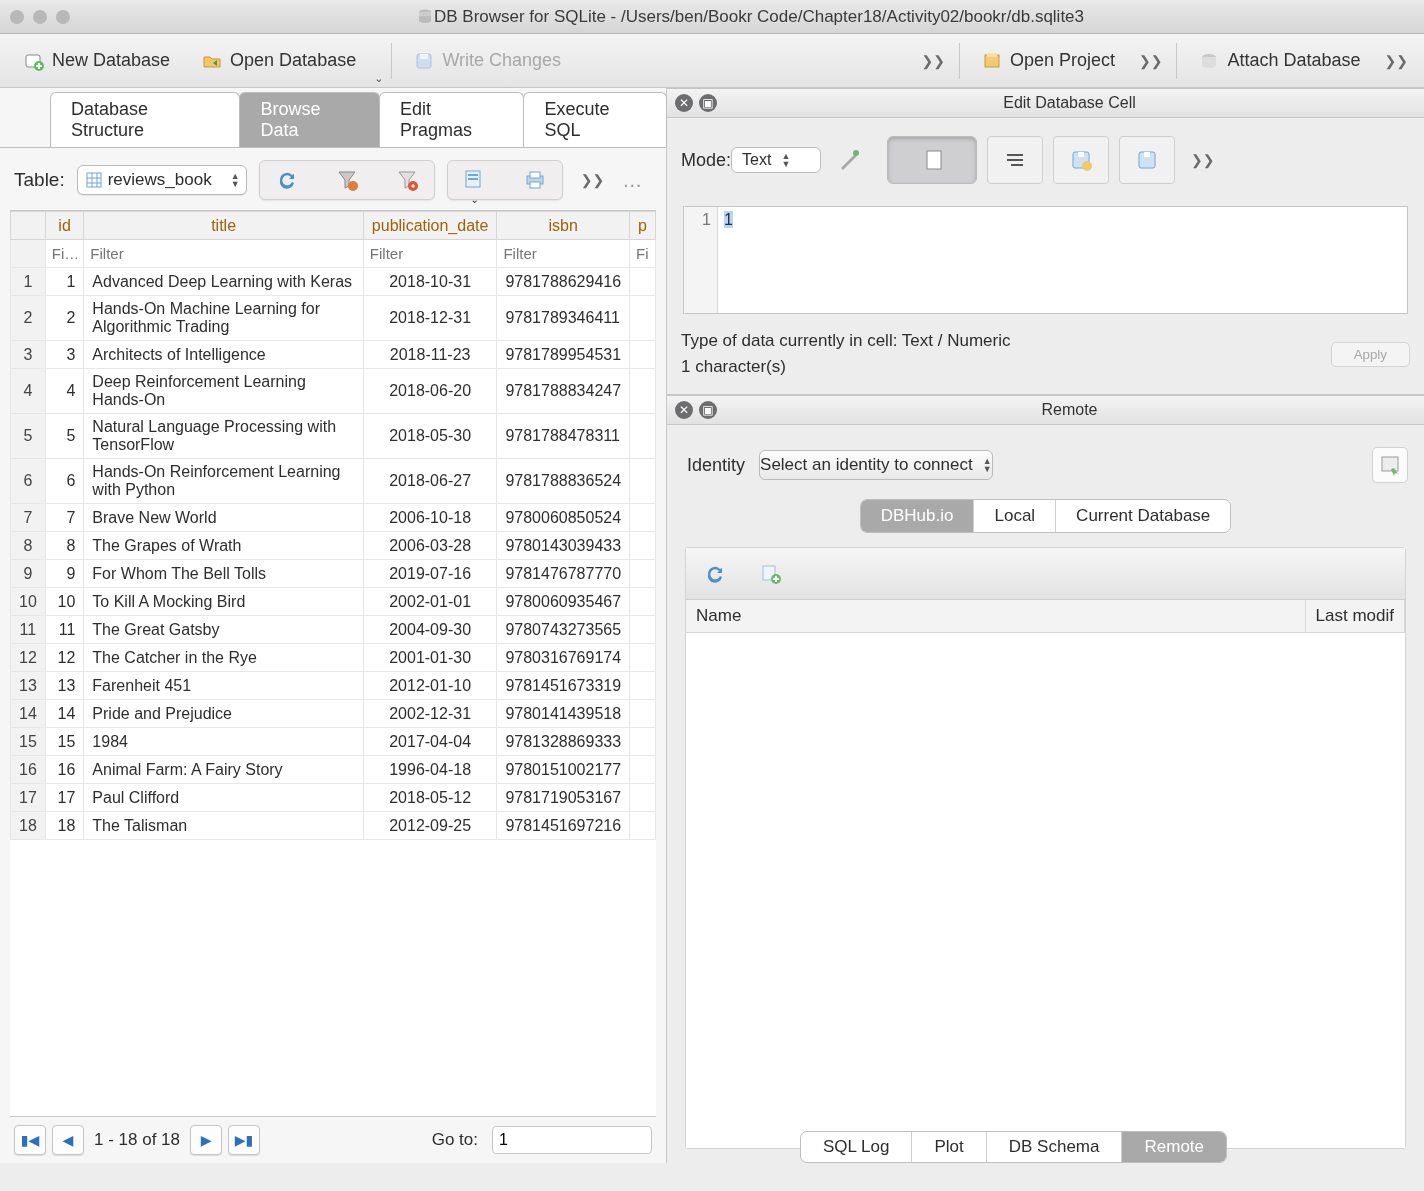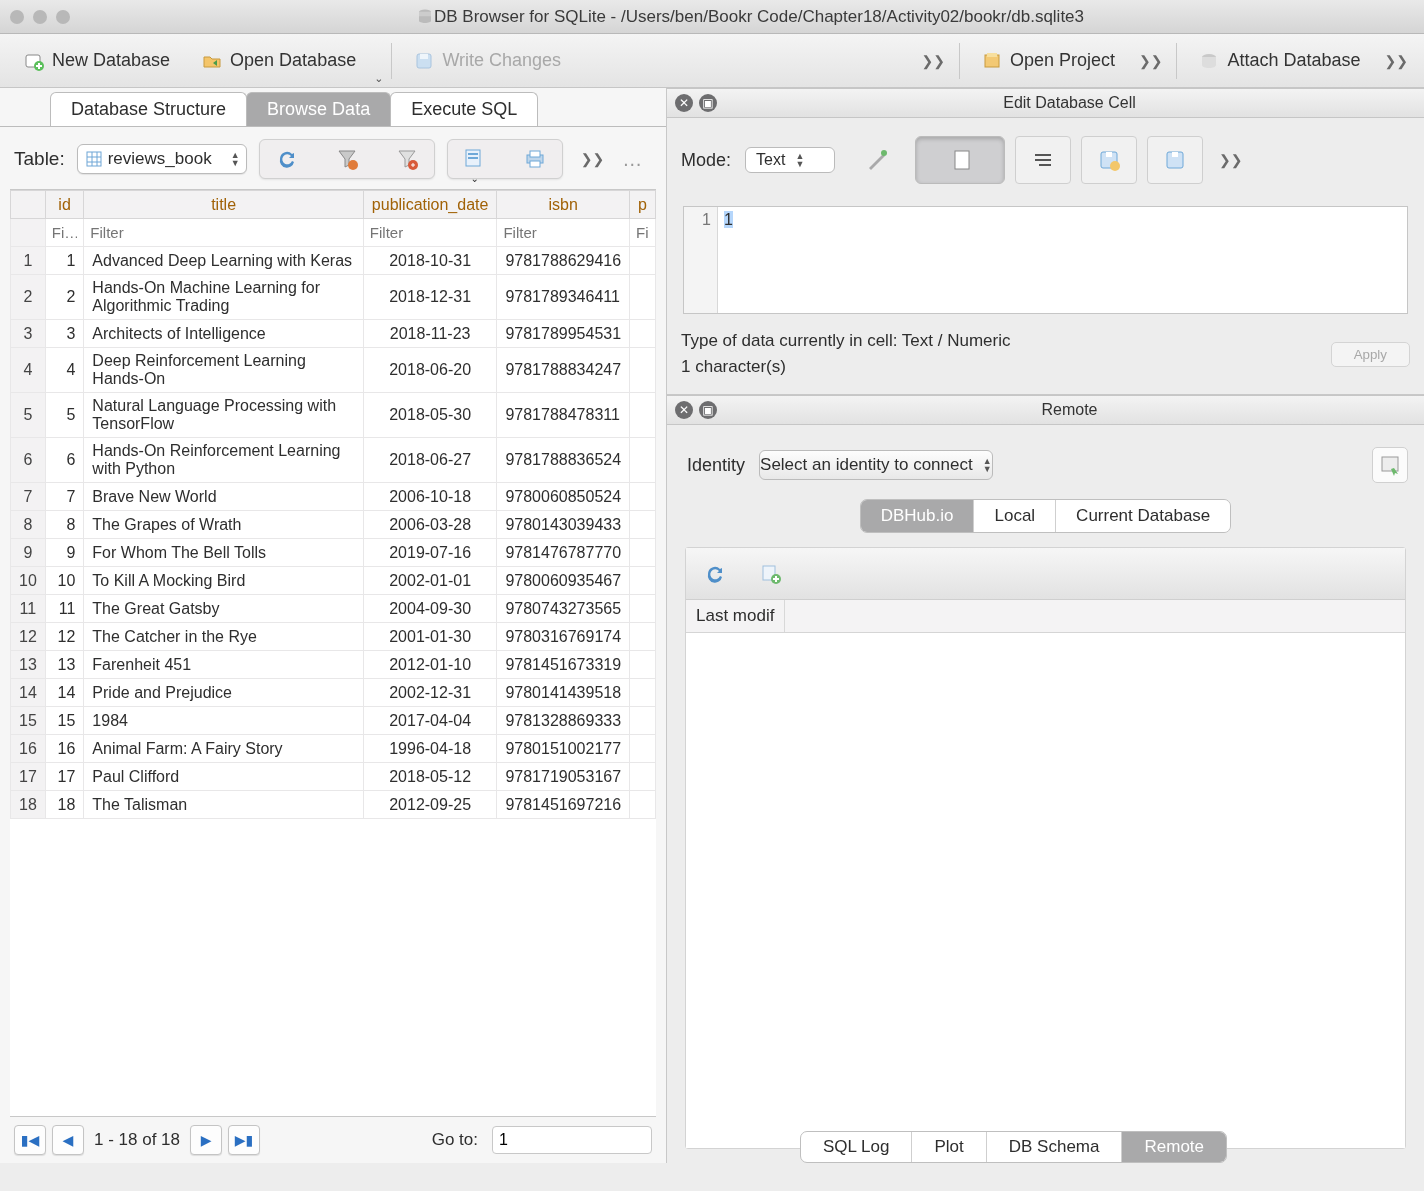--- a/index.html
+++ b/index.html
@@ -79,21 +79,21 @@
 
 .panel-header {
   height:30px; background:linear-gradient(#f3f3f3,#e2e2e2);
   border-bottom:1px solid #c6c6c6; border-top:1px solid #c6c6c6;
   display:flex; align-items:center; padding:0 8px; gap:6px;
 }
 .panel-header .circ { width:18px;height:18px;border-radius:50%; background:#6d6d6f; display:flex; align-items:center; justify-content:center; color:#fff; font-size:12px; cursor:pointer;}
 .panel-header .title { flex:1; text-align:center; font-size:16px; color:#333;}
 
 .edit-panel { display:flex; flex-direction:column; border-bottom:1px solid #c8c8c8;}
-.mode-row { display:flex; align-items:center; padding:18px 12px 8px 14px; gap:14px;}
+.mode-row { display:flex; align-items:center; padding:18px 12px 8px 14px; }
 .mode-row .mlabel { font-size:18px;}
 .mode-row .sel { display:inline-flex; align-items:center; background:#fff; border:1px solid #bbb; border-radius:6px; padding:3px 6px 3px 10px; min-width:90px;}
 .mode-row .sel .stepper{ display:flex; flex-direction:column; font-size:9px; line-height:8px; color:#555; margin-left:10px;}
 .mode-row .icogroup { display:flex; align-items:center; gap:10px;}
 .ibox { width:56px; height:48px; border:1px solid #cfcfcf; border-radius:4px; display:flex; align-items:center; justify-content:center; background:#f1f1f1; cursor:pointer;}
 .ibox.sel { background:#cfcfd1; box-shadow:inset 0 2px 4px rgba(0,0,0,.2);}
 .ibox.first { border:none; background:transparent; box-shadow:none;}
 .cell-editor { margin:14px 16px 8px 16px; border:1px solid #c6c6c6; background:#fff; height:108px; display:flex;}
 .cell-editor .gutter { width:34px; background:#f4f4f4; border-right:1px solid #d8d8d8; text-align:right; padding:4px 6px; color:#777;}
 .cell-editor .edarea { flex:1; padding:4px 6px;}
@@ -195,20 +195,21 @@
   </div>
   <span class="tb-chevron">❯❯</span>
 </div>
 
 <div class="main">
 
   <div class="left">
     <div class="tabstrip">
       <div class="tab">Database Structure</div>
       <div class="tab active">Browse Data</div>
+      <div class="tab">Edit Pragmas</div>
       <div class="tab">Execute SQL</div>
     </div>
     <div class="left-inner">
       <div class="table-toolbar">
         <span class="label">Table:</span>
         <div class="select-box">
           <svg class="grid-icon" viewBox="0 0 16 16">
               <rect x="1" y="1" width="14" height="14" fill="#fff" stroke="#6fa6d6"></rect>
               <line x1="1" y1="6" x2="15" y2="6" stroke="#6fa6d6"></line>
               <line x1="1" y1="11" x2="15" y2="11" stroke="#6fa6d6"></line>
@@ -545,20 +546,21 @@
             </span>
           <span class="icon-btn">
               <svg width="24" height="24">
                 <rect x="4" y="4" width="12" height="14" fill="#eef4fa" stroke="#9fc0dd"></rect>
                 <circle cx="17" cy="17" r="5" fill="#6db96d"></circle>
                 <path d="M17 14v6M14 17h6" stroke="#fff" stroke-width="2"></path>
               </svg>
             </span>
         </div>
         <div class="remote-headers">
+          <div class="hname">Name</div>
           <div>Last modif</div>
         </div>
         <div class="remote-body"></div>
       </div>
     </div>
   </div>
 </div>
 
 <div class="bottom-tabs">
   <div class="bt">SQL Log</div>

